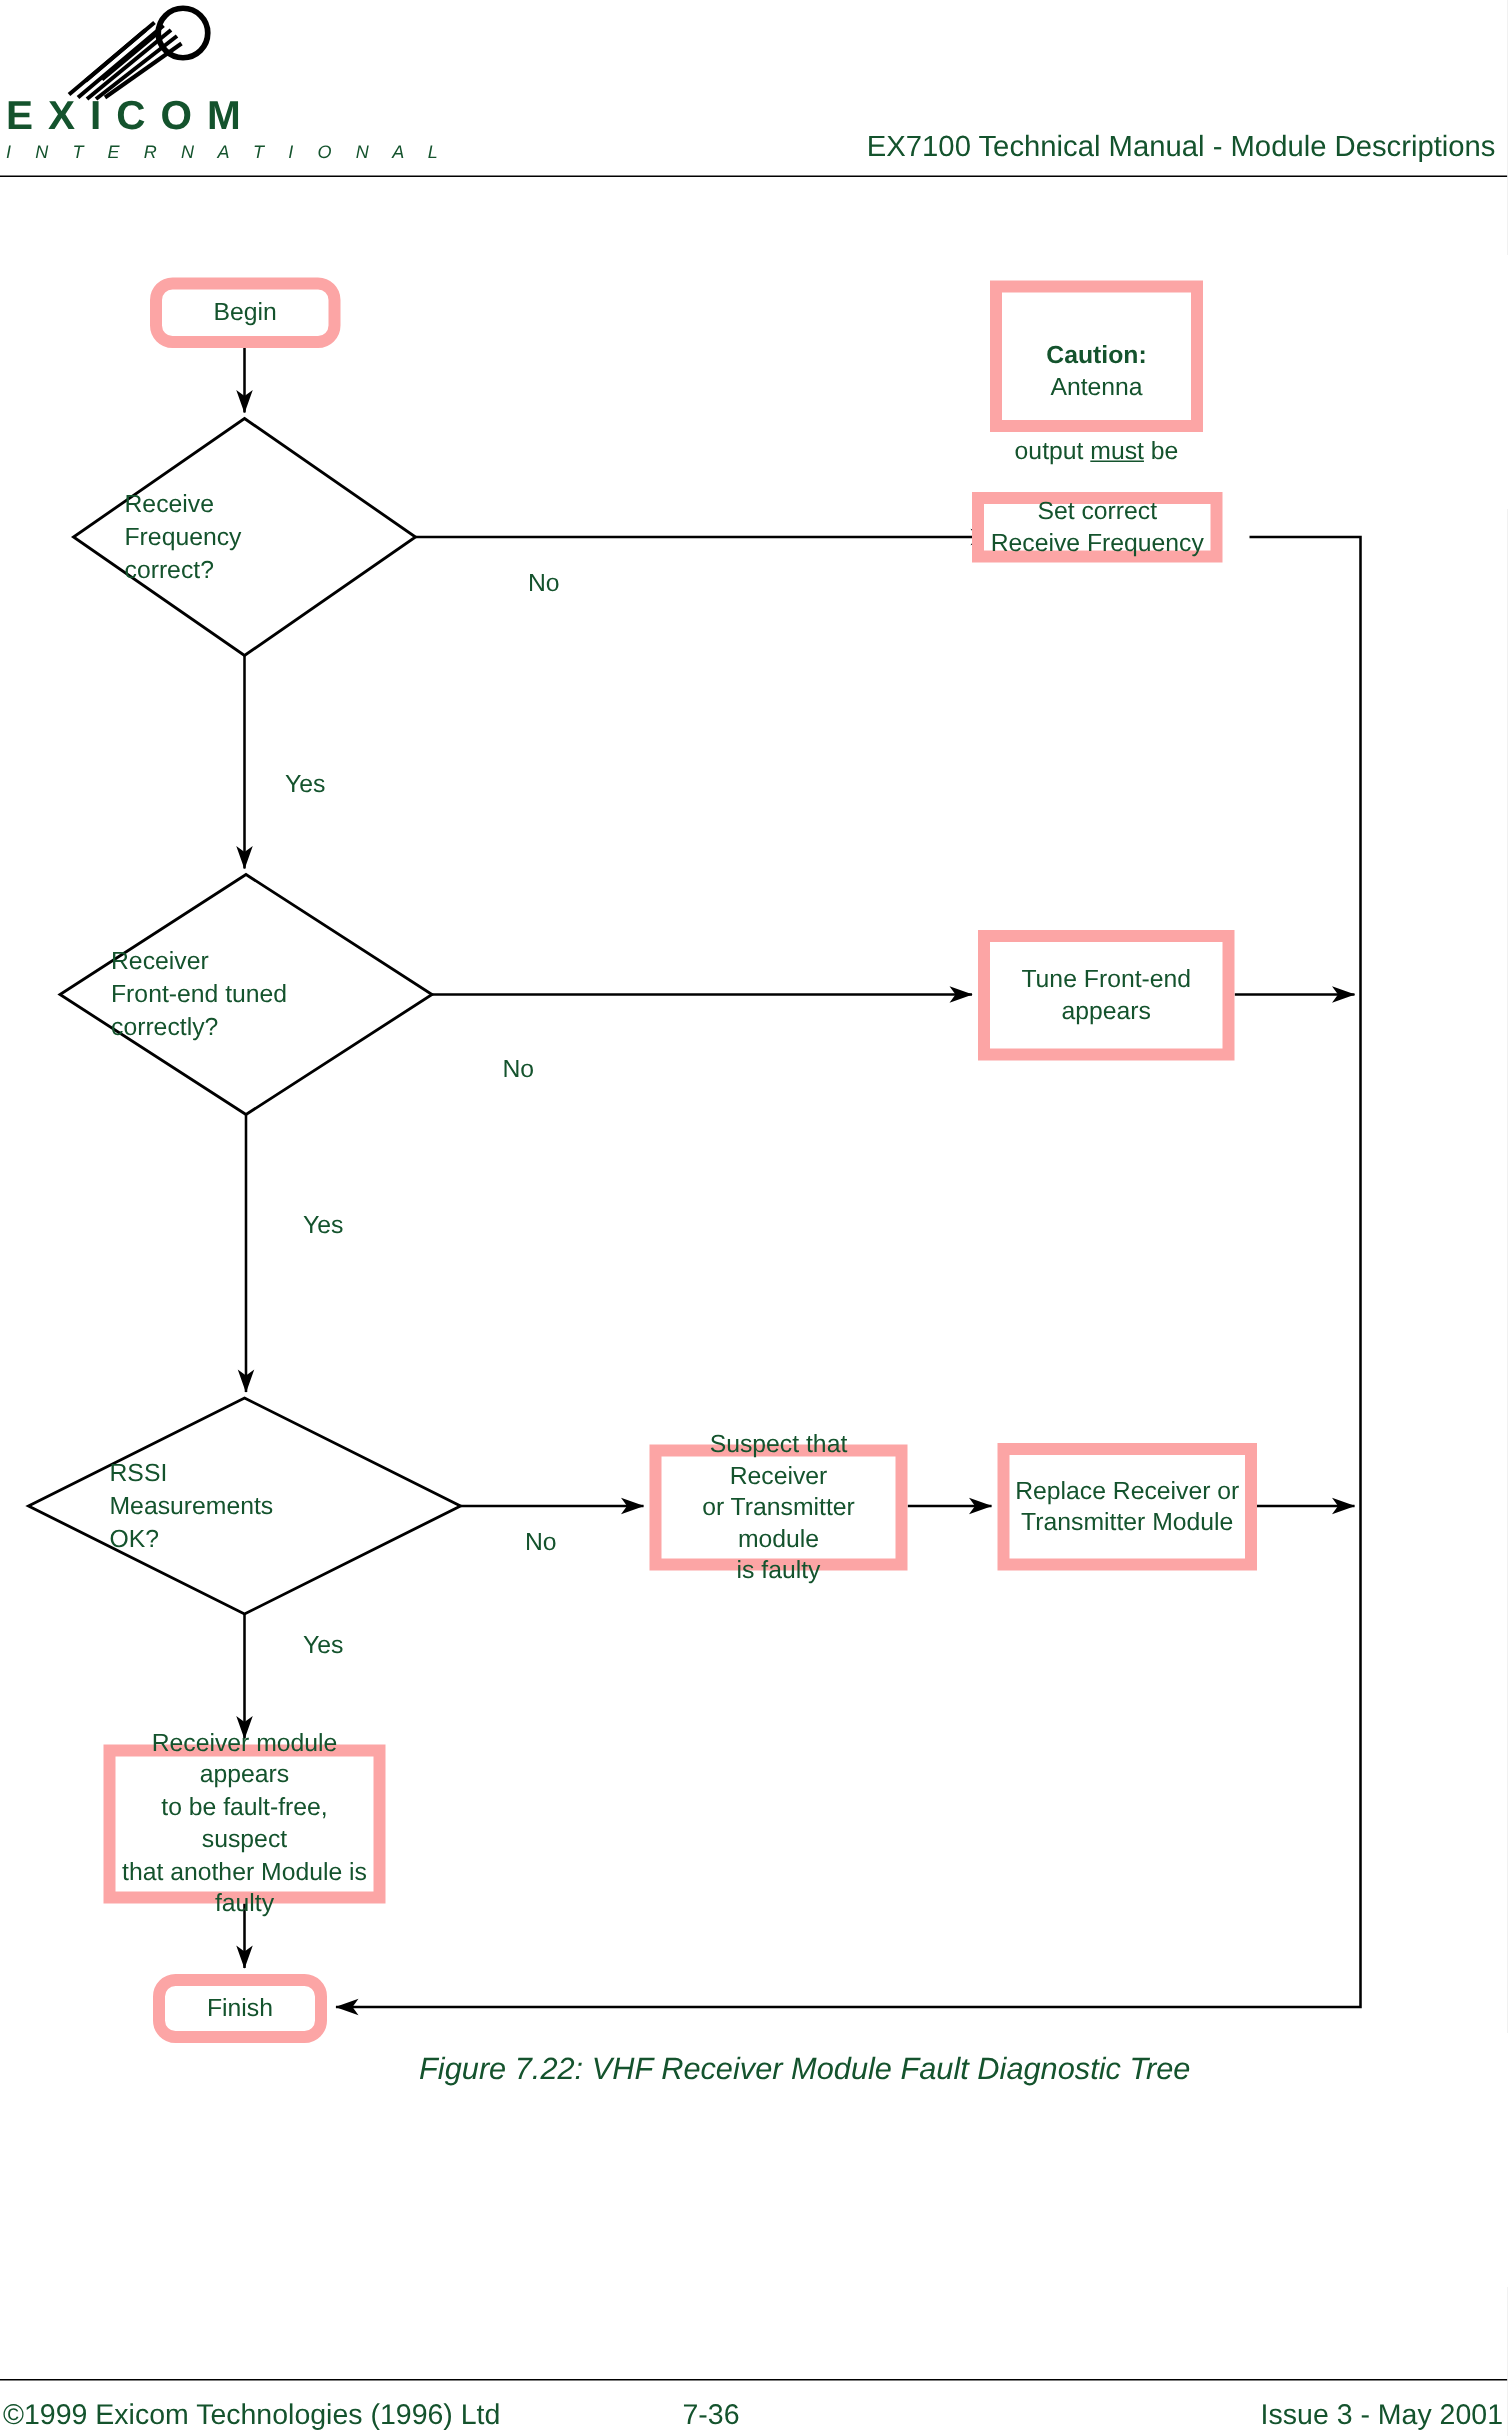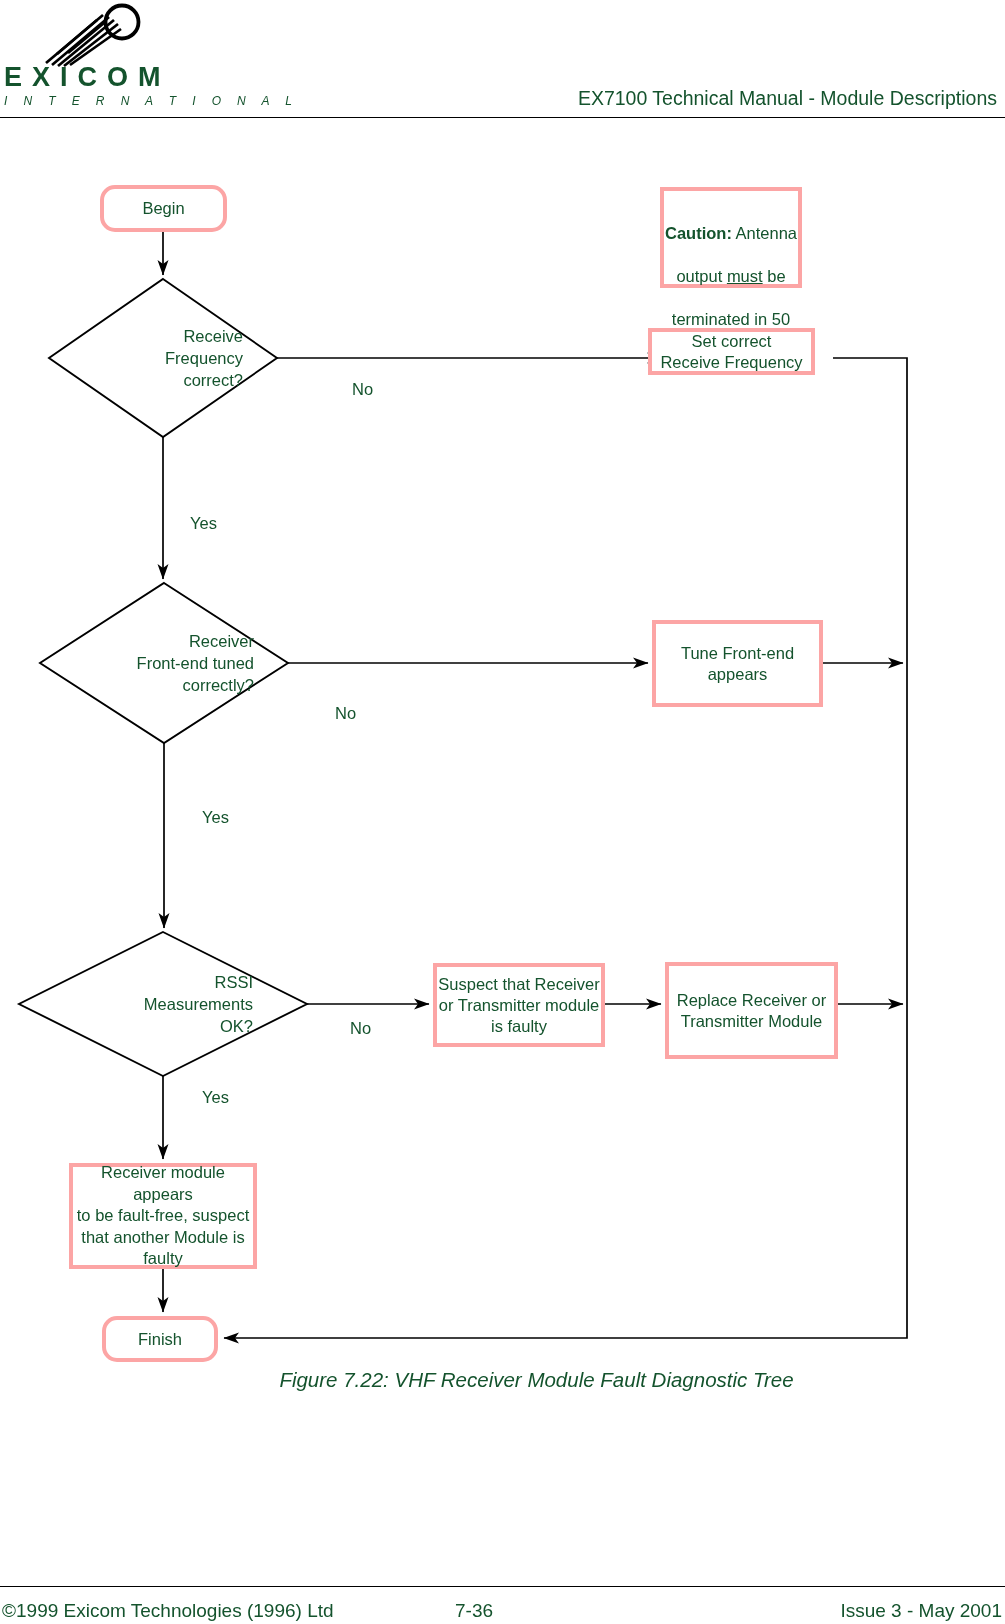--- a/index.html
+++ b/index.html
@@ -26,34 +26,34 @@
   .rule { position:absolute; left:0; width:100%; border-top:1.6px solid #000; height:0; }
   .rule-top { top:117px; }
   .rule-bottom { top:1586px; }
 
   
   .wires { position:absolute; left:0; top:0; }
   .node {
     position:absolute; box-sizing:border-box;
     display:flex; align-items:center; justify-content:center;
     text-align:center; font-size:16.5px; line-height:21px;
-    white-space:pre-line; background:#fff; border:4px solid #fca5a5;
+    white-space:pre-line; background:#fff; border:8px solid #fca5a5;
   }
   .rounded { border-radius:15px; }
   .n-begin    { left:100px; top:185px; width:127px; height:47px; }
   .n-caution  { left:660px; top:187px; width:142px; height:101px;
                 display:block; padding-top:10px; line-height:21.5px; }
   .n-setfreq  { left:648px; top:328px; width:167px; height:47px; }
   .n-tune     { left:652px; top:620px; width:171px; height:87px; }
   .n-suspect  { left:433px; top:963px; width:172px; height:84px; }
-  .n-replace  { left:665px; top:962px; width:173px; height:97px; }
+  .n-replace  { left:665px; top:962px; width:173px; height:85px; }
   .n-faultfree{ left:69px;  top:1163px; width:188px; height:106px; line-height:21.5px; }
   .n-finish   { left:102px; top:1316px; width:116px; height:46px; }
   .d-label {
-    position:absolute; text-align:right; font-size:16.5px; line-height:22px;
+    position:absolute; text-align:left; font-size:16.5px; line-height:22px;
     white-space:pre-line;
   }
   .d1-label { left:83px; top:325px; width:160px; }
   .d2-label { left:74px; top:630px; width:180px; }
   .d3-label { left:73px; top:971px; width:180px; }
   .lbl { position:absolute; font-size:16.5px; }
   .lbl-no1  { left:352px; top:380px; }
   .lbl-yes1 { left:190px; top:514px; }
   .lbl-no2  { left:335px; top:704px; }
   .lbl-yes2 { left:202px; top:808px; }

